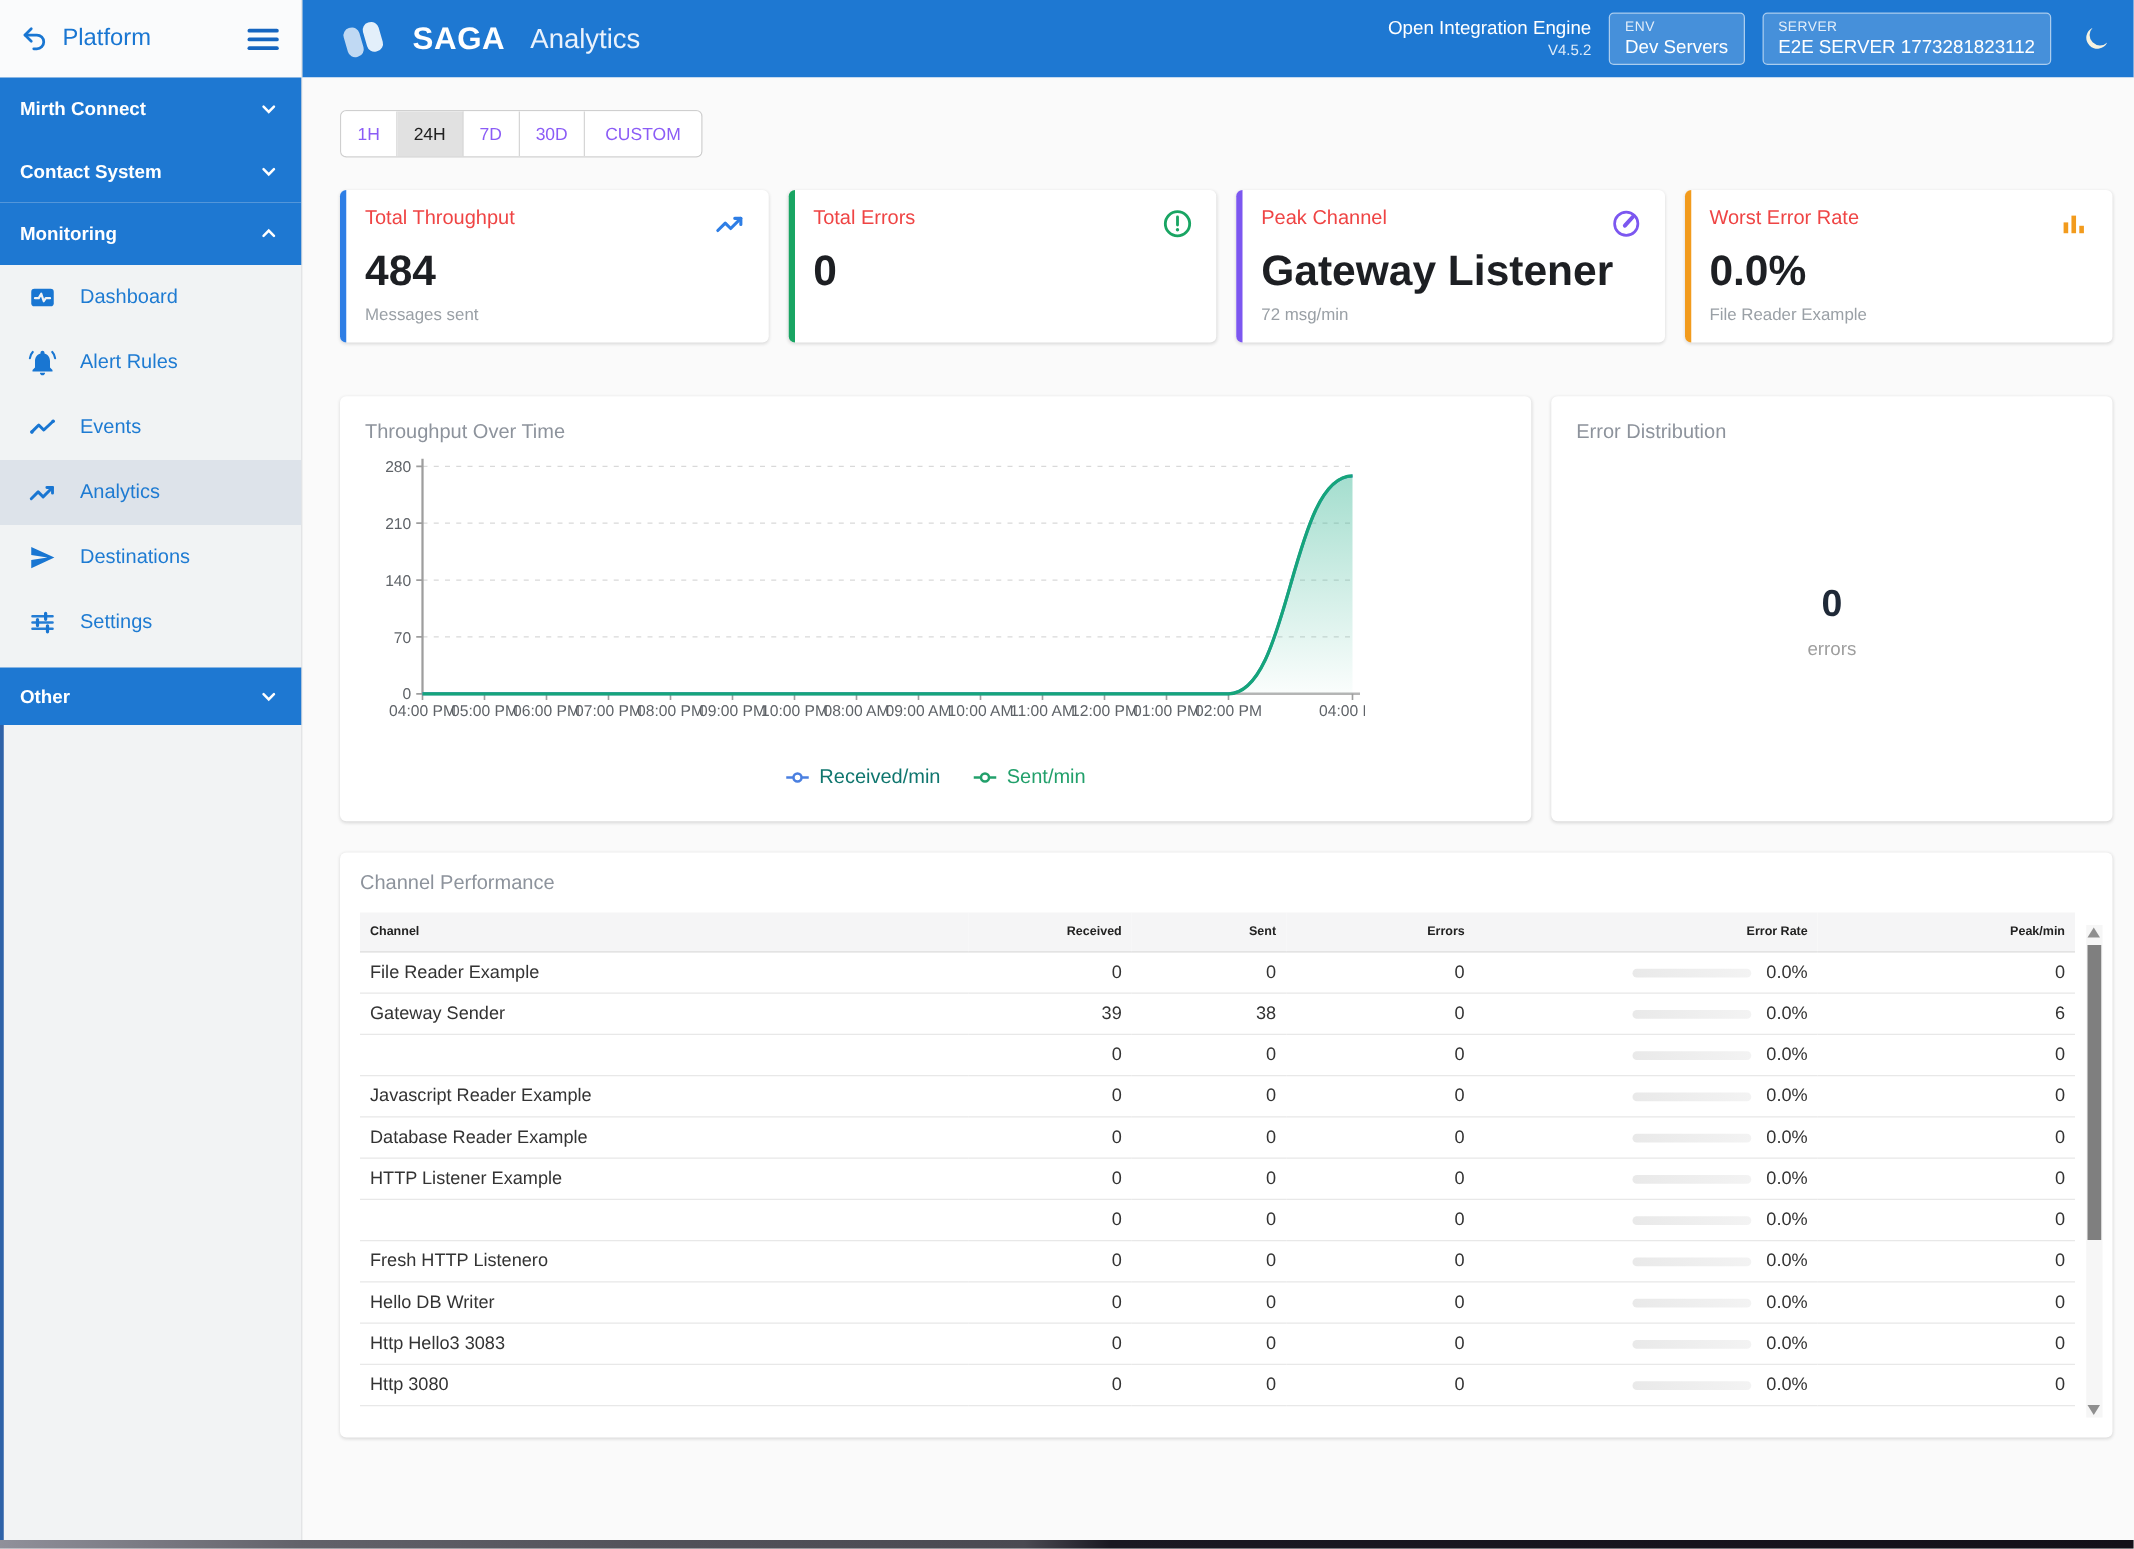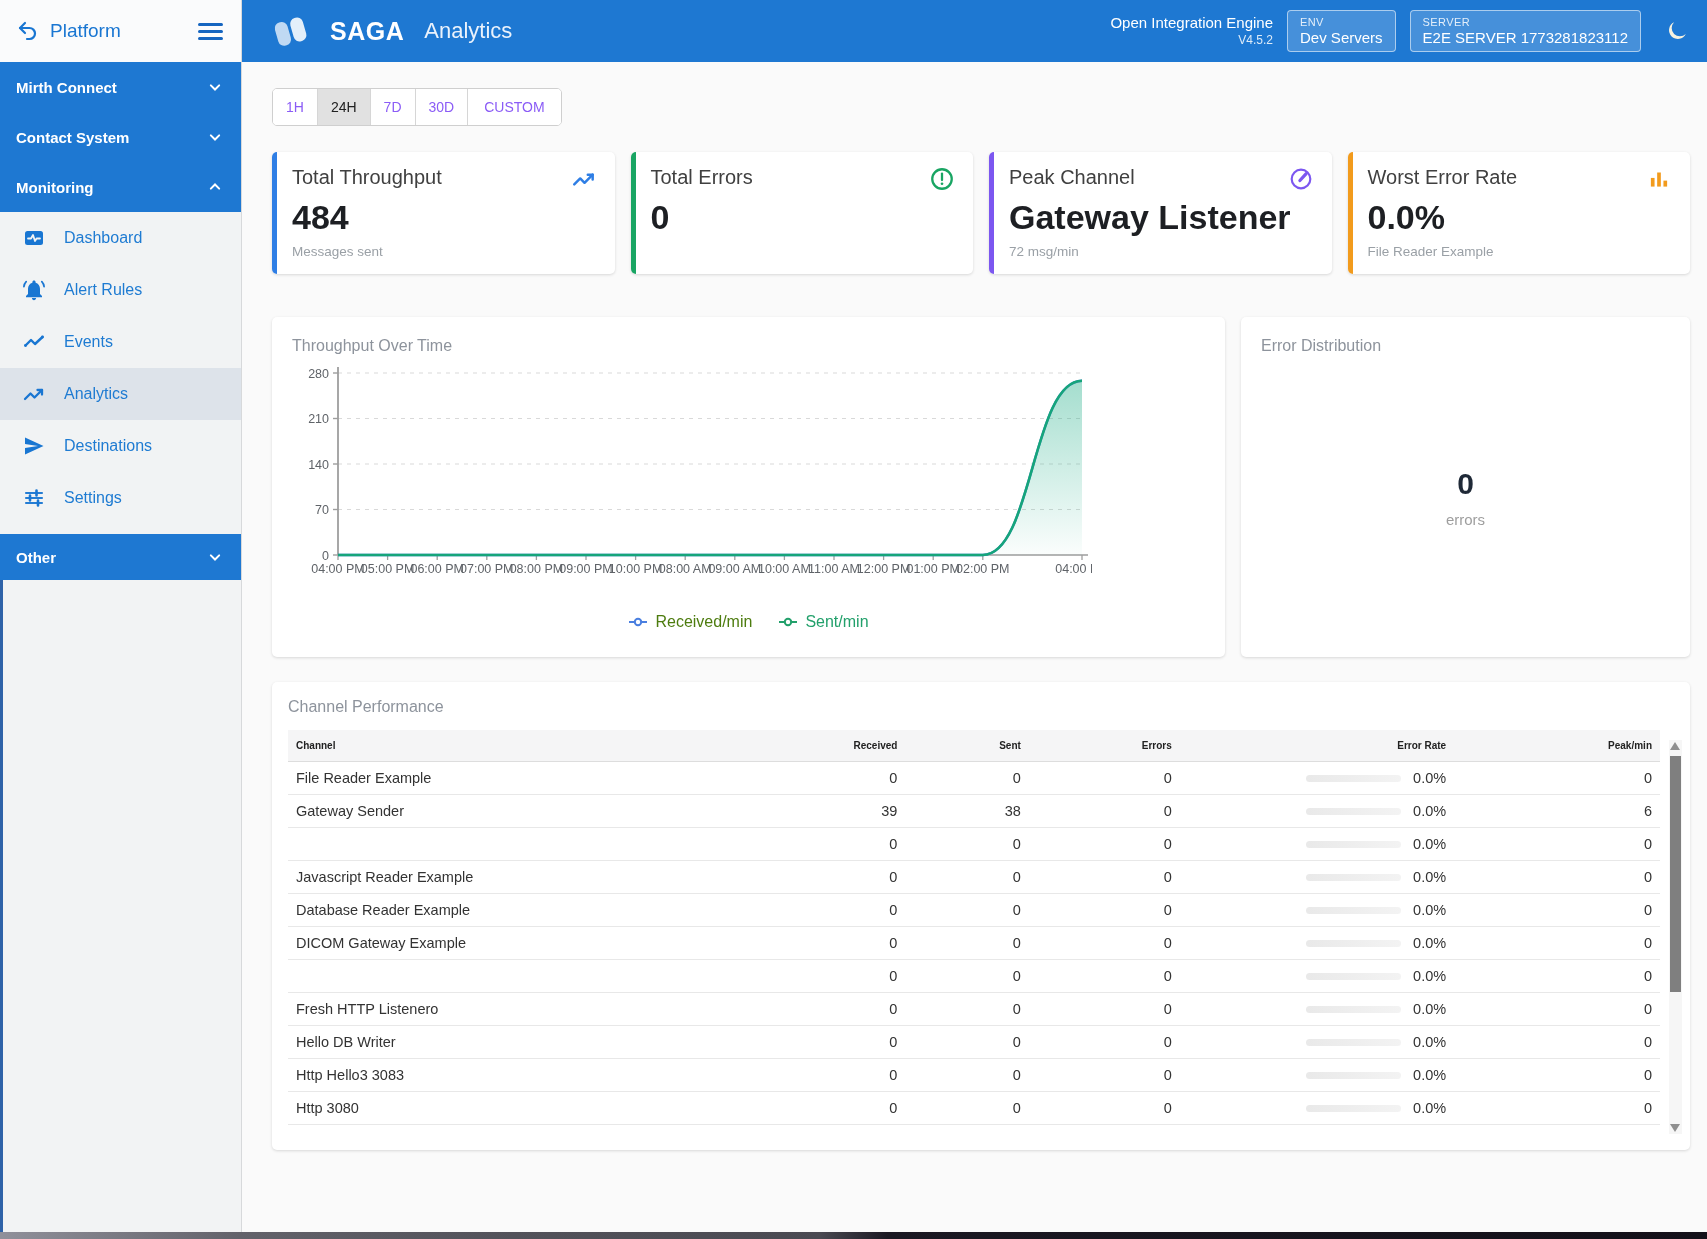--- a/index.html
+++ b/index.html
@@ -53,32 +53,32 @@
     border:none; border-right:1px solid #d6d6d6; cursor:pointer; font-family:inherit; }
   .range-btn:last-child { border-right:none; padding:10px 16px; }
   .range-btn.selected { background:#e1e1e1; color:#212121; }
 
   .cards { display:flex; gap:16px; margin-top:26px; }
   .stat-card { flex:1; height:122px; background:#fff; border-radius:5px;
     box-shadow:0 1px 3px rgba(0,0,0,.14); padding:14px 18px 12px 20px; position:relative; }
   .stat-card::before { content:""; position:absolute; left:0; top:0; bottom:0; width:5px;
     border-radius:5px 0 0 5px; background:var(--accent); }
   .stat-head { display:flex; align-items:flex-start; justify-content:space-between; }
-  .stat-title { font-size:20px; color:#404040; }
+  .stat-title { font-size:16px; color:#ef4444; }
   .stat-value { font-size:34px; font-weight:700; color:#1d1f23; margin-top:6px; white-space:nowrap; }
   .stat-sub { font-size:13.5px; color:#9aa0a6; margin-top:7px; }
 
   .charts-row { display:flex; gap:16px; margin-top:43px; }
   .card { background:#fff; border-radius:5px; box-shadow:0 1px 3px rgba(0,0,0,.14); }
   .chart-card { width:953px; height:340px; padding:20px 20px 10px 20px; }
   .card-title { font-size:16px; color:#8d939c; }
   .chart-wrap { width:800px; margin-top:4px; }
   .legend { display:flex; justify-content:center; gap:26px; margin-top:2px; }
   .legend-item { display:flex; align-items:center; gap:7px; font-size:16px; cursor:pointer; }
-  .legend-item.recv { color:#4d7c0f;text-align:right; }
+  .legend-item.recv { color:#0f766e;text-align:right; }
   .legend-item.sent { color:#22a06b; }
 
   .error-card { flex:1; height:340px; padding:20px; position:relative; }
   .error-center { position:absolute; left:0; right:0; top:150px; text-align:center; }
   .error-big { font-size:30px; font-weight:700; color:#1f2937; }
   .error-sub { font-size:15px; color:#9e9e9e; margin-top:10px; }
 
   
   .table-card { margin-top:25px; width:1418px; height:468px; padding:16px 30px 14px 16px; position:relative; }
   table { width:100%; border-collapse:collapse; margin-top:14px; table-layout:fixed; }
@@ -501,21 +501,21 @@
               <td class="num">0</td>
               <td>
                 <span class="rate-cell">
                   <span class="ratebar"></span>
                   <span>0.0%</span>
                 </span>
               </td>
               <td class="num">0</td>
             </tr>
             <tr>
-              <td>DICOM Gateway Example</td>
+              <td>HTTP Listener Example</td>
               <td class="num">0</td>
               <td class="num">0</td>
               <td class="num">0</td>
               <td>
                 <span class="rate-cell">
                   <span class="ratebar"></span>
                   <span>0.0%</span>
                 </span>
               </td>
               <td class="num">0</td>

